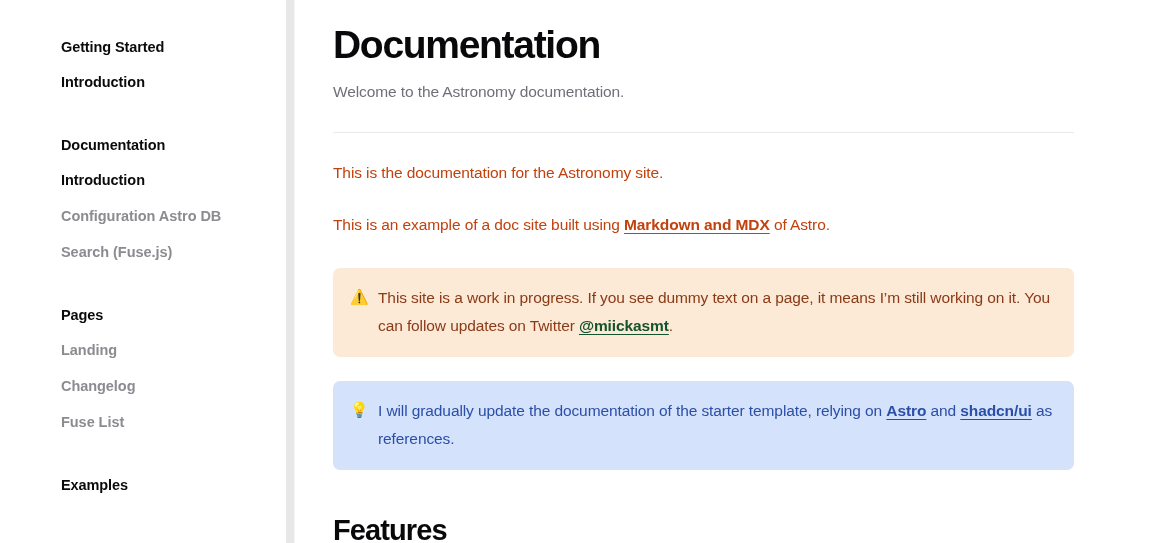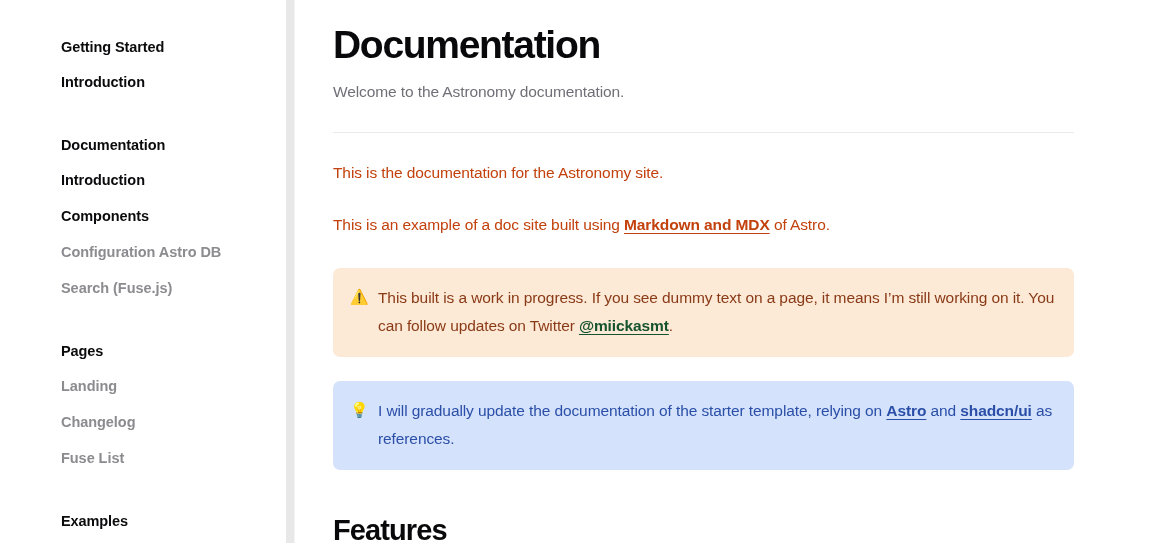--- a/index.html
+++ b/index.html
@@ -194,21 +194,20 @@
       <div class="nav-group">
         <div class="nav-group-title">Getting Started</div>
         <a class="nav-link active">Introduction</a>
       </div>
 
       <div class="group-gap"></div>
 
       <div class="nav-group">
         <div class="nav-group-title">Documentation</div>
         <a class="nav-link active">Introduction</a>
-        <a class="nav-link active">Components</a>
         <a class="nav-link muted">Configuration Astro DB</a>
         <a class="nav-link muted">Search (Fuse.js)</a>
       </div>
 
       <div class="group-gap"></div>
 
       <div class="nav-group">
         <div class="nav-group-title">Pages</div>
         <a class="nav-link muted">Landing</a>
         <a class="nav-link muted">Changelog</a>
@@ -238,21 +237,21 @@
 
       <p class="para p1">This is the documentation for the Astronomy site.</p>
 
       <p class="para p2">
         <span>This is an example of a doc site built using </span><a class="inline-link">Markdown and MDX</a><span> of Astro.</span>
       </p>
 
       <div class="callout warning">
         <span class="callout-icon">⚠️</span>
         <div class="callout-text">
-          <span>This built is a work in progress. If you see dummy text on a page, it means I’m still working on it. You can follow updates on Twitter </span><a class="inline-link">@miickasmt</a><span>.</span>
+          <span>This site is a work in progress. If you see dummy text on a page, it means I’m still working on it. You can follow updates on Twitter </span><a class="inline-link">@miickasmt</a><span>.</span>
         </div>
       </div>
 
       <div class="callout tip">
         <span class="callout-icon">💡</span>
         <div class="callout-text">
           <span>I will gradually update the documentation of the starter template, relying on </span><a class="inline-link">Astro</a><span> and </span><a class="inline-link">shadcn/ui</a><span> as references.</span>
         </div>
       </div>
 

